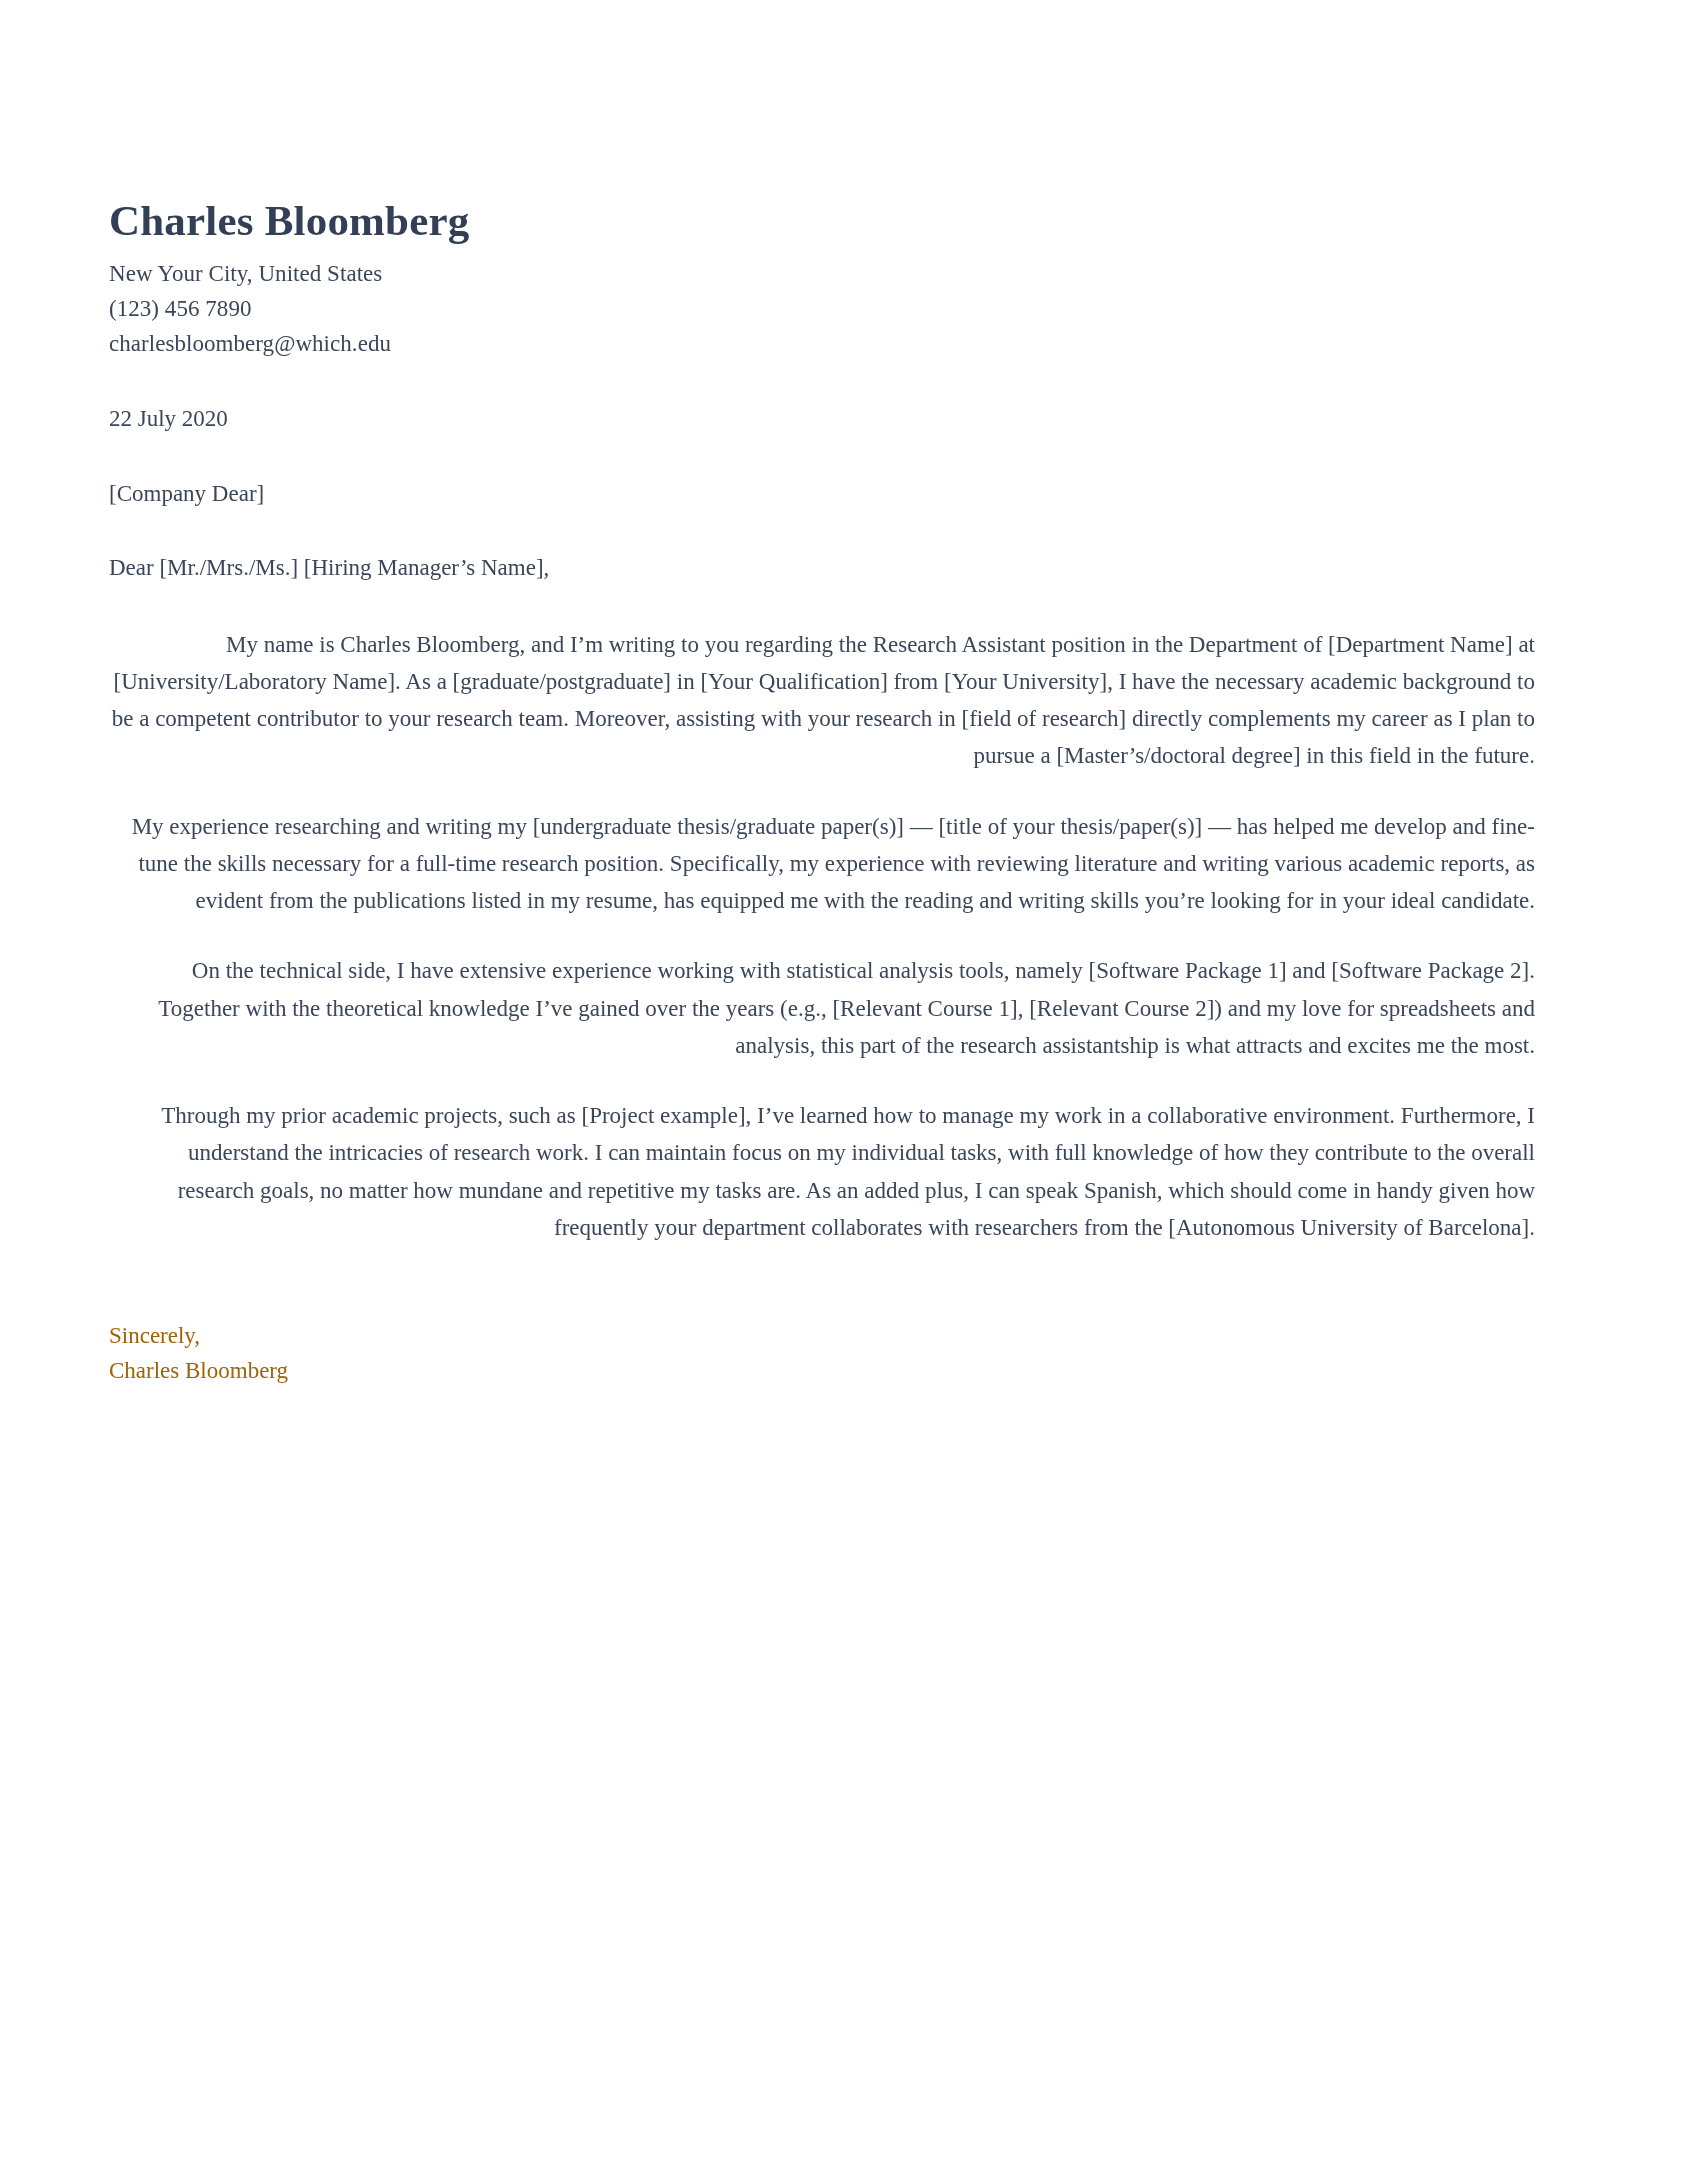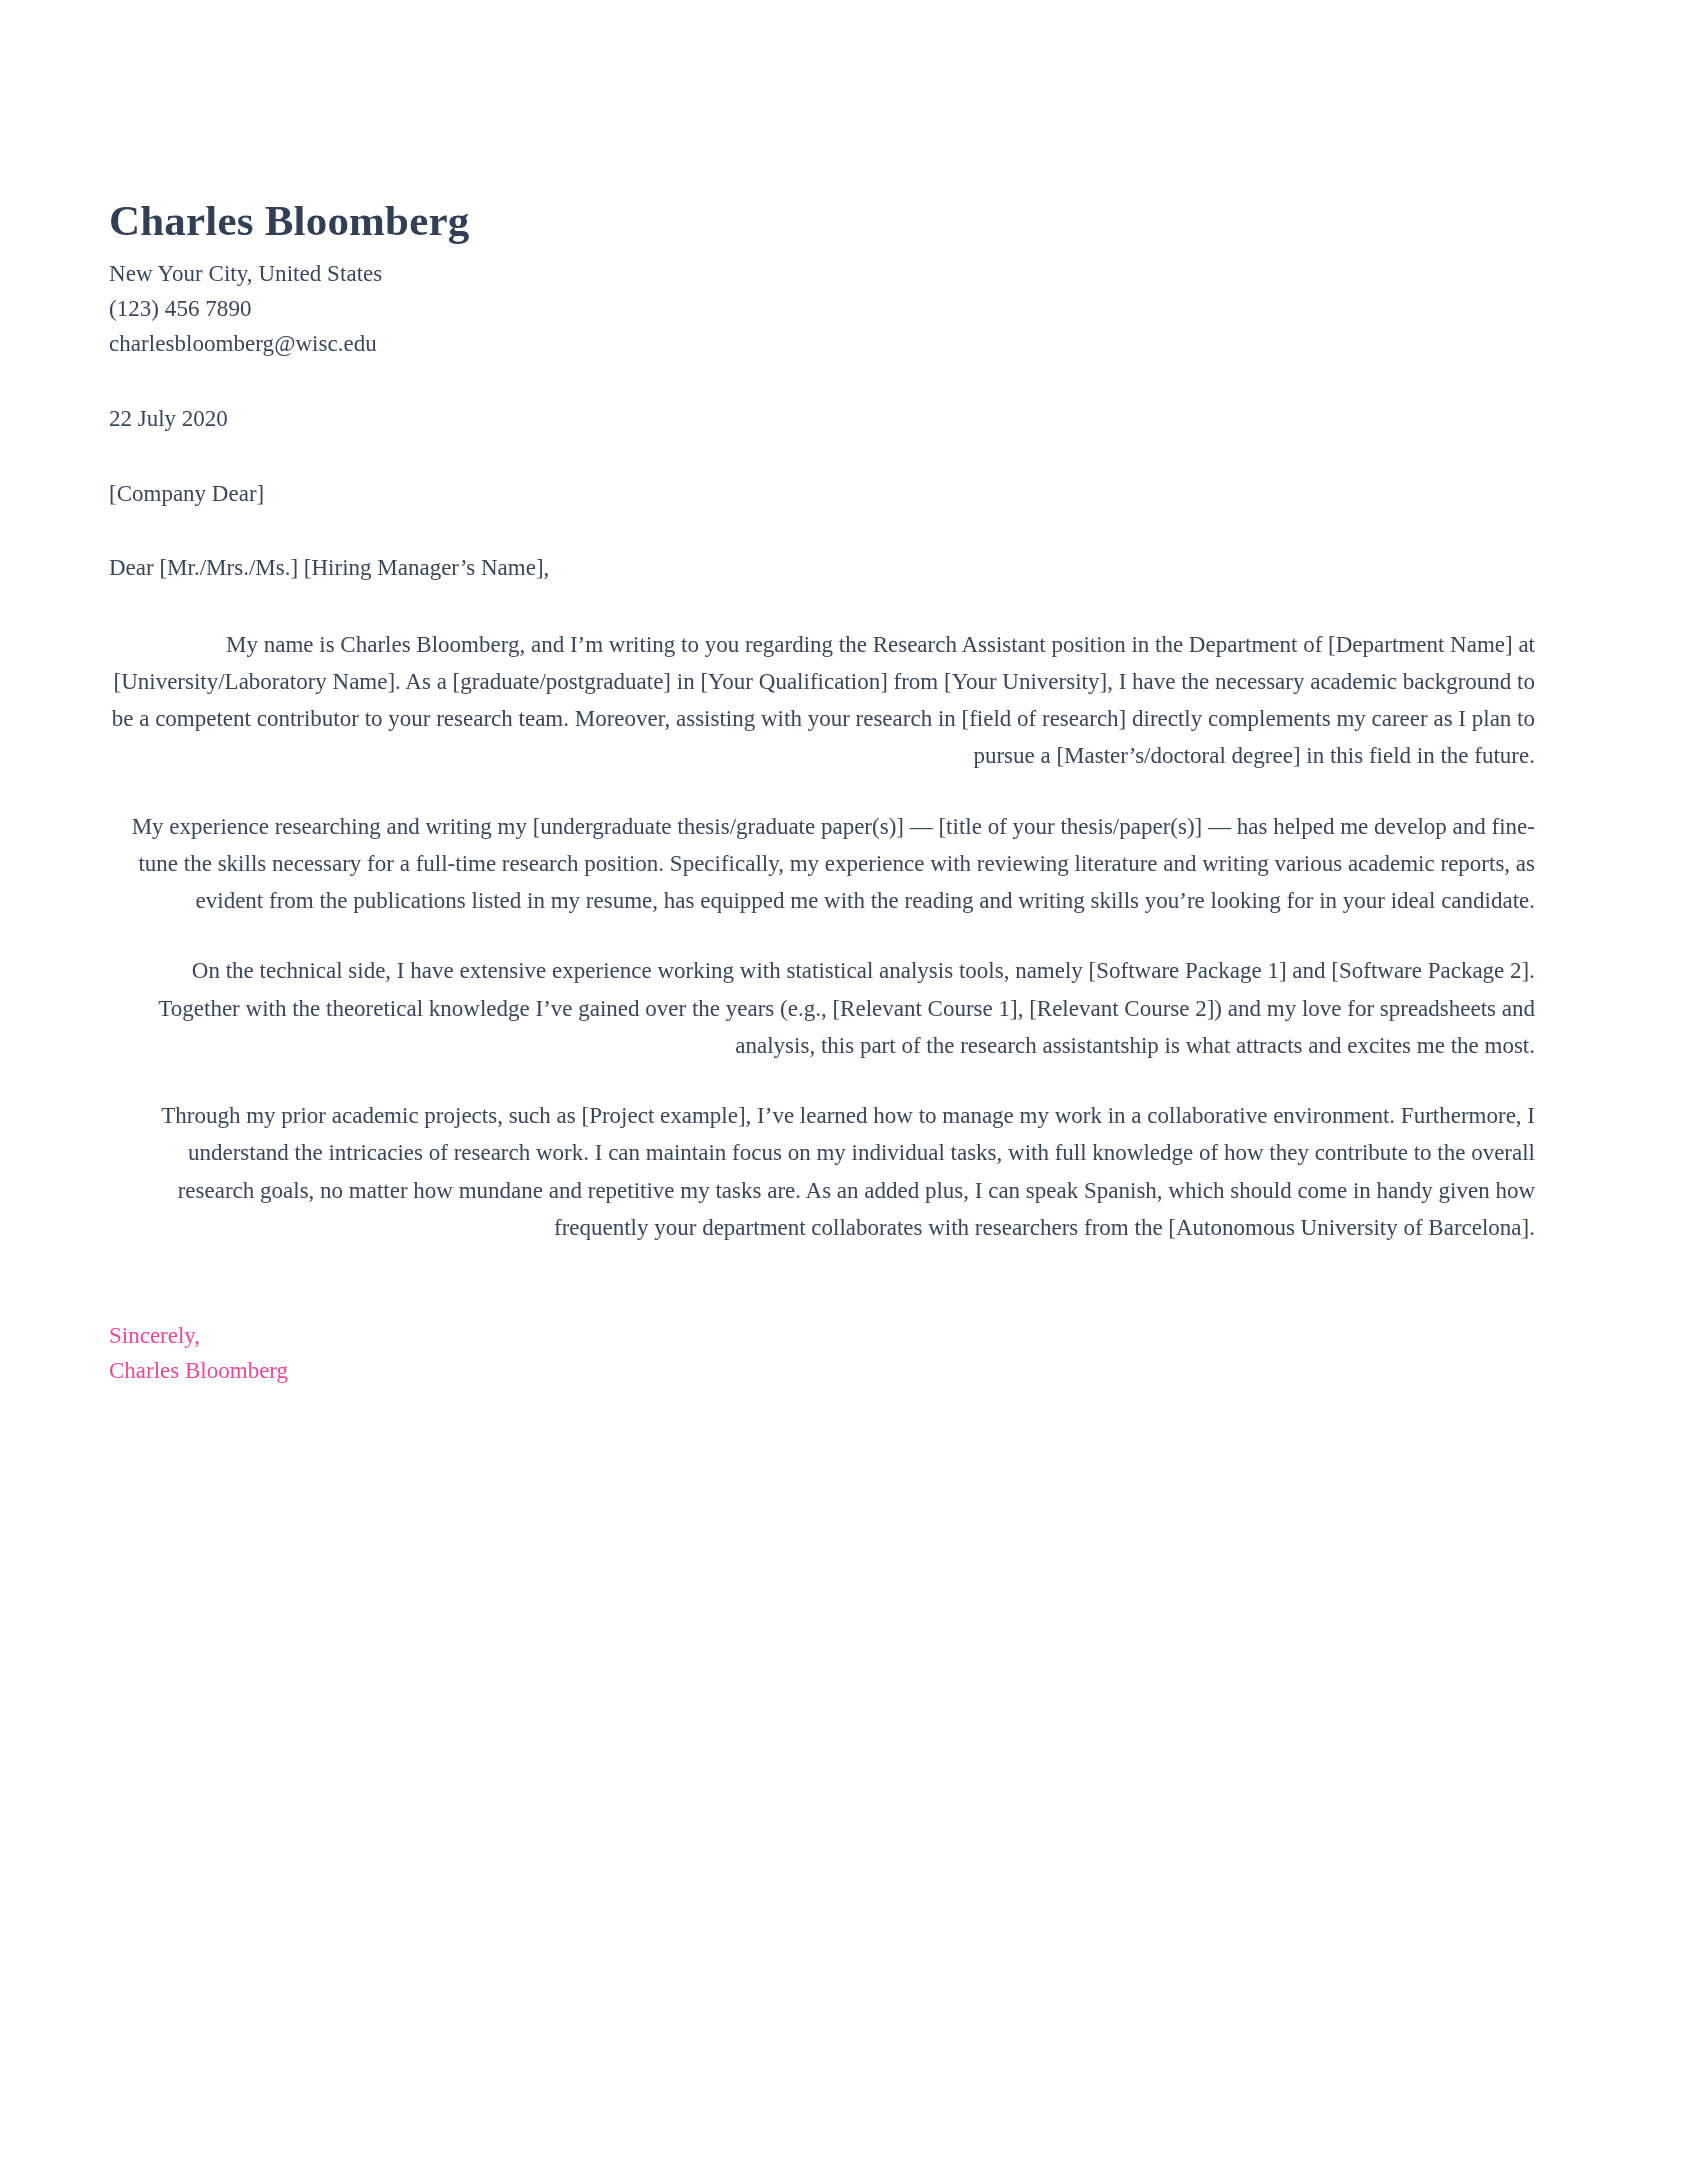--- a/index.html
+++ b/index.html
@@ -82,36 +82,36 @@
     margin: 0;
     text-align: right;
     width: 1426px;
   }
   .para-spacer {
     height: 33px;
   }
   .signoff-line {
     font-size: 23px;
     line-height: 1.52;
-    color: #ec4899;
+    color: #a16207;
     margin: 0;
   }
 </style>
 </head>
 <body>
 
 <div class="page">
   <div class="sheet">
     <div class="content">
 
       <div class="letter-header">
         <h1 class="name">Charles Bloomberg</h1>
         <p class="contact-line">New Your City, United States</p>
         <p class="contact-line">(123) 456 7890</p>
-        <p class="contact-line">charlesbloomberg@wisc.edu</p>
+        <p class="contact-line">charlesbloomberg@which.edu</p>
       </div>
 
       <div class="block-gap"></div>
 
       <p class="meta-line">22 July 2020</p>
 
       <div class="block-gap"></div>
 
       <p class="meta-line">[Company Dear]</p>
 

